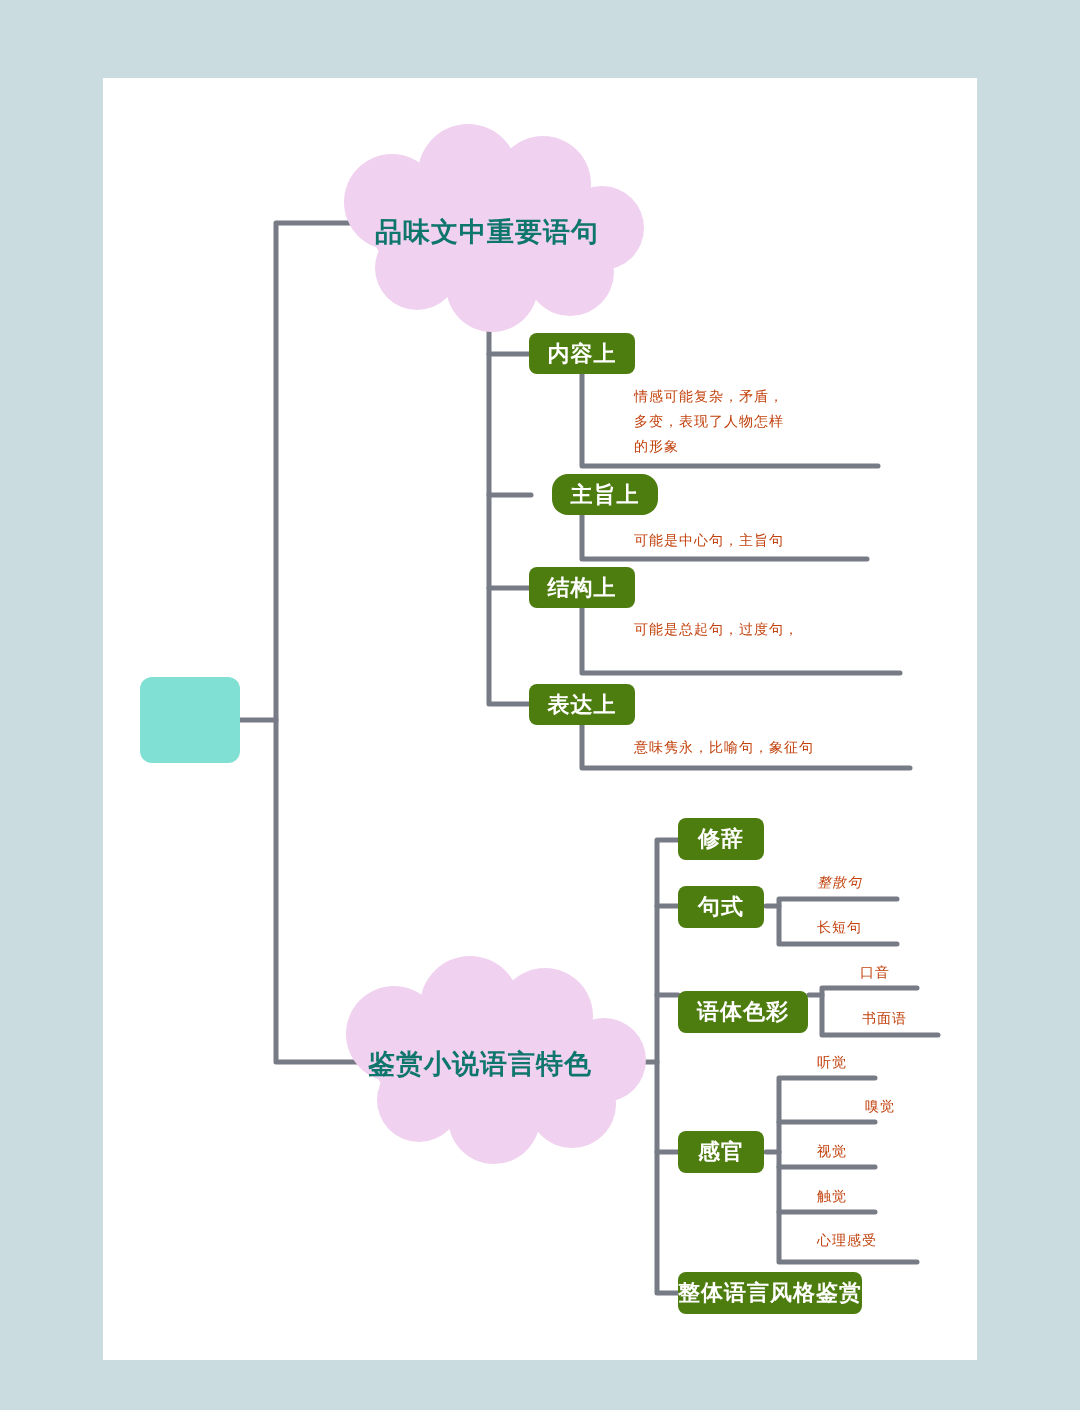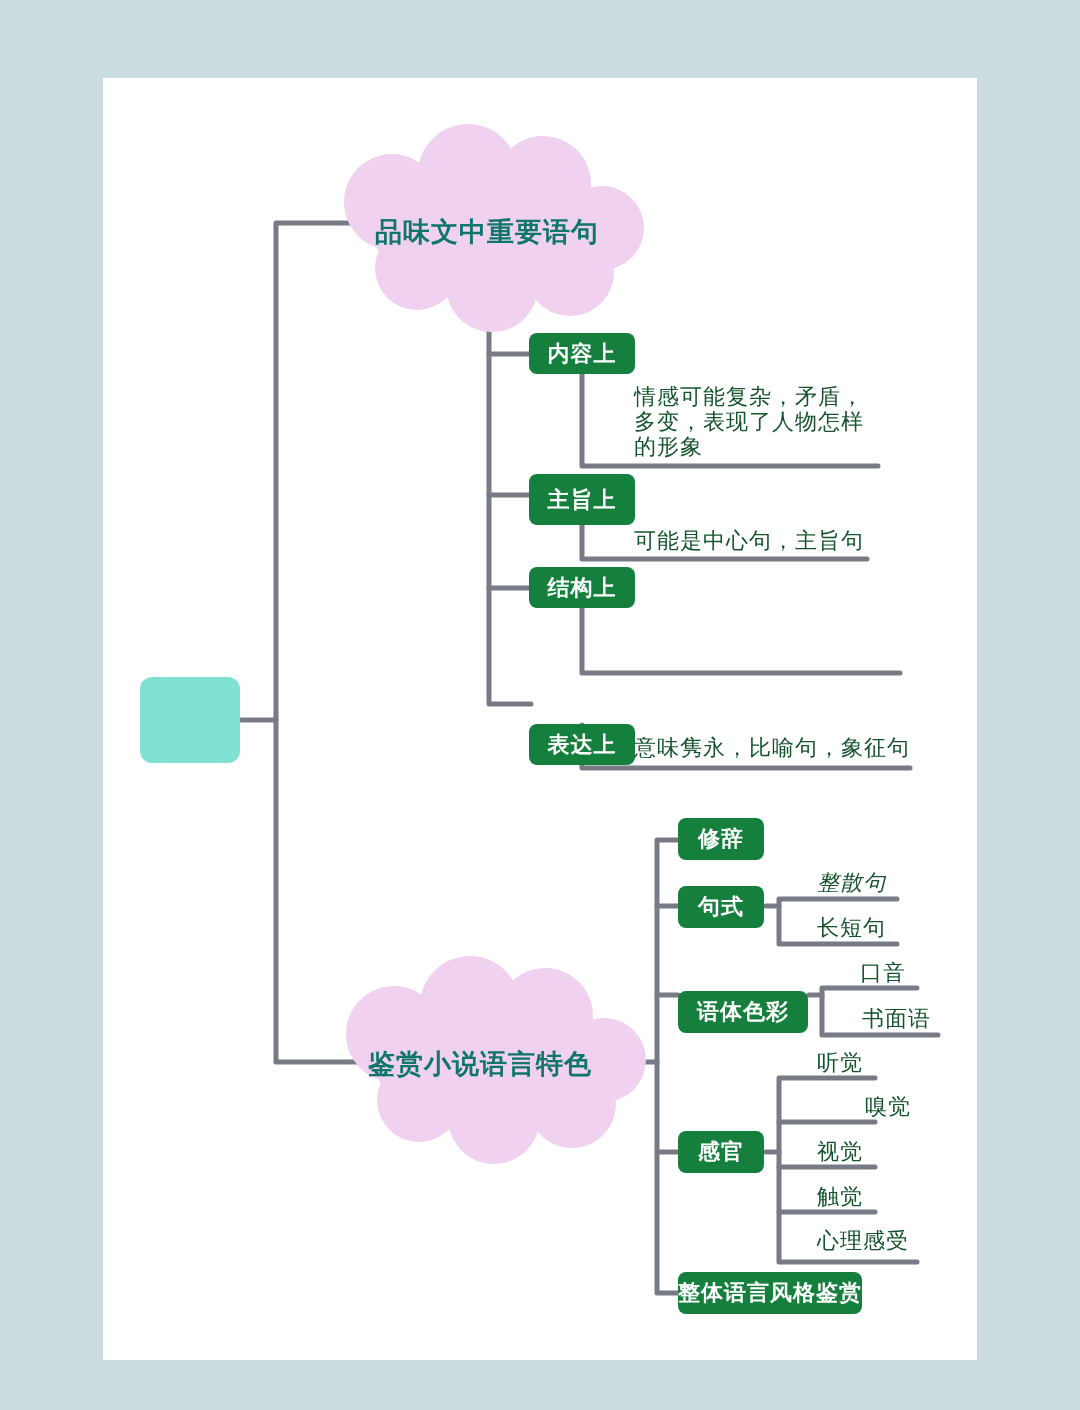--- a/index.html
+++ b/index.html
@@ -13,29 +13,29 @@
     position:absolute;left:103px;top:78px;width:874px;height:1282px;
     background:#ffffff;
   }
   .lines{position:absolute;left:0;top:0;z-index:1;}
   .cloud{position:absolute;z-index:2;}
   .cloud-label{
     position:absolute;z-index:3;color:#0f766e;font-weight:bold;
     font-size:27px;letter-spacing:1px;text-align:center;white-space:nowrap;
   }
   .node{
-    position:absolute;z-index:3;background:#15803d;border-radius:8px;
+    position:absolute;z-index:3;background:#4d7c0f;border-radius:8px;
     color:#ffffff;font-weight:bold;font-size:22px;letter-spacing:1px;
     display:flex;align-items:center;justify-content:center;white-space:nowrap;
   }
   .root{
     position:absolute;z-index:3;background:#80e0d3;border-radius:12px;
   }
   .note{
-    position:absolute;z-index:3;color:#14532d;font-size:22px;
+    position:absolute;z-index:3;color:#c2410c;font-size:14px;
     line-height:25px;white-space:nowrap;letter-spacing:1px;
   }
 </style>
 </head>
 <body>
 
 <div class="card"></div>
 
 <svg class="lines" width="1080" height="1410" viewBox="0 0 1080 1410">
   <g fill="none" stroke="#767b86" stroke-width="5" stroke-linecap="round" stroke-linejoin="round">
@@ -98,33 +98,34 @@
     <circle cx="272" cy="108" r="42"></circle>
     <circle cx="240" cy="152" r="44"></circle>
     <circle cx="162" cy="166" r="46"></circle>
     <circle cx="87" cy="148" r="42"></circle>
     <ellipse cx="160" cy="110" rx="118" ry="64"></ellipse>
   </g>
 </svg>
 <div class="cloud-label" style="left:355px;top:1046px;width:250px;">鉴赏小说语言特色</div>
 
 <div class="node" style="left:529px;top:333px;width:106px;height:41px;">内容上</div>
-<div class="node" style="left:529px;top:474px;width:106px;height:51px;">主旨上</div>
+<div class="node" style="left:552px;top:474px;width:106px;height:41px;border-radius:16px;">主旨上</div>
 <div class="node" style="left:529px;top:567px;width:106px;height:41px;">结构上</div>
-<div class="node" style="left:529px;top:684px;width:106px;height:41px;margin-top:40px;">表达上</div>
+<div class="node" style="left:529px;top:684px;width:106px;height:41px;">表达上</div>
 
 <div class="note" style="left:634px;top:384px;">
   <div>情感可能复杂，矛盾，</div>
   <div>多变，表现了人物怎样</div>
   <div>的形象</div>
 </div>
 <div class="note" style="left:634px;top:528px;">
   <div>可能是中心句，主旨句</div>
 </div>
 <div class="note" style="left:634px;top:617px;">
+  <div>可能是总起句，过度句，</div>
 </div>
 <div class="note" style="left:634px;top:735px;">
   <div>意味隽永，比喻句，象征句</div>
 </div>
 
 <div class="node" style="left:678px;top:818px;width:86px;height:42px;">修辞</div>
 <div class="node" style="left:678px;top:886px;width:86px;height:42px;">句式</div>
 <div class="node" style="left:678px;top:991px;width:130px;height:42px;">语体色彩</div>
 <div class="node" style="left:678px;top:1131px;width:86px;height:42px;">感官</div>
 <div class="node" style="left:678px;top:1272px;width:184px;height:42px;">整体语言风格鉴赏</div>

